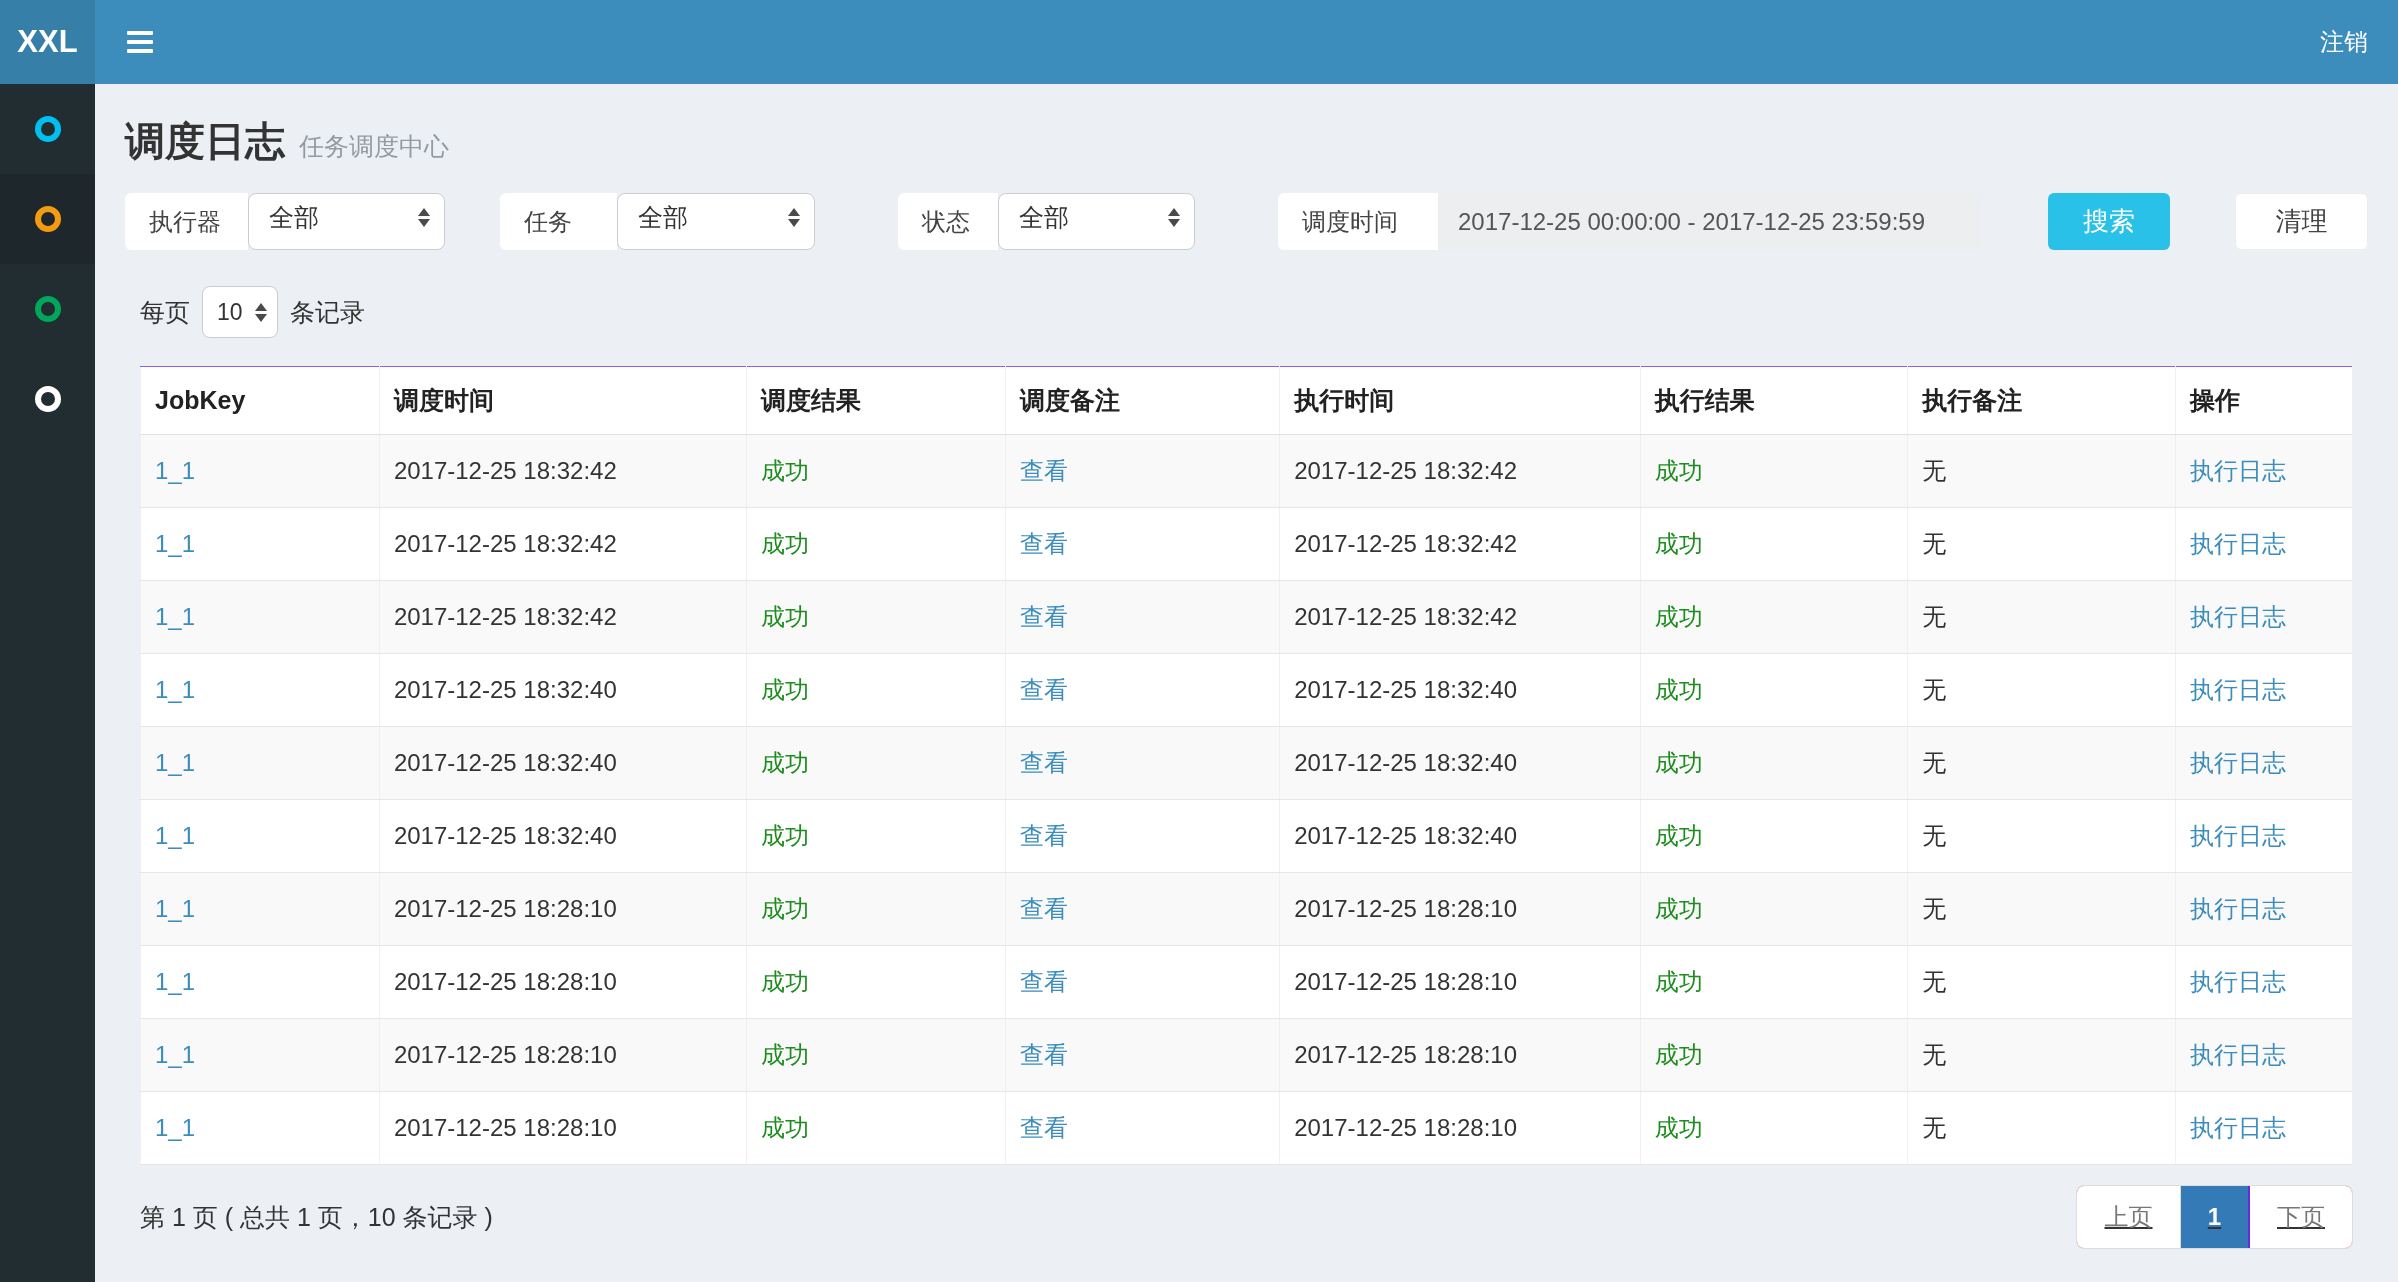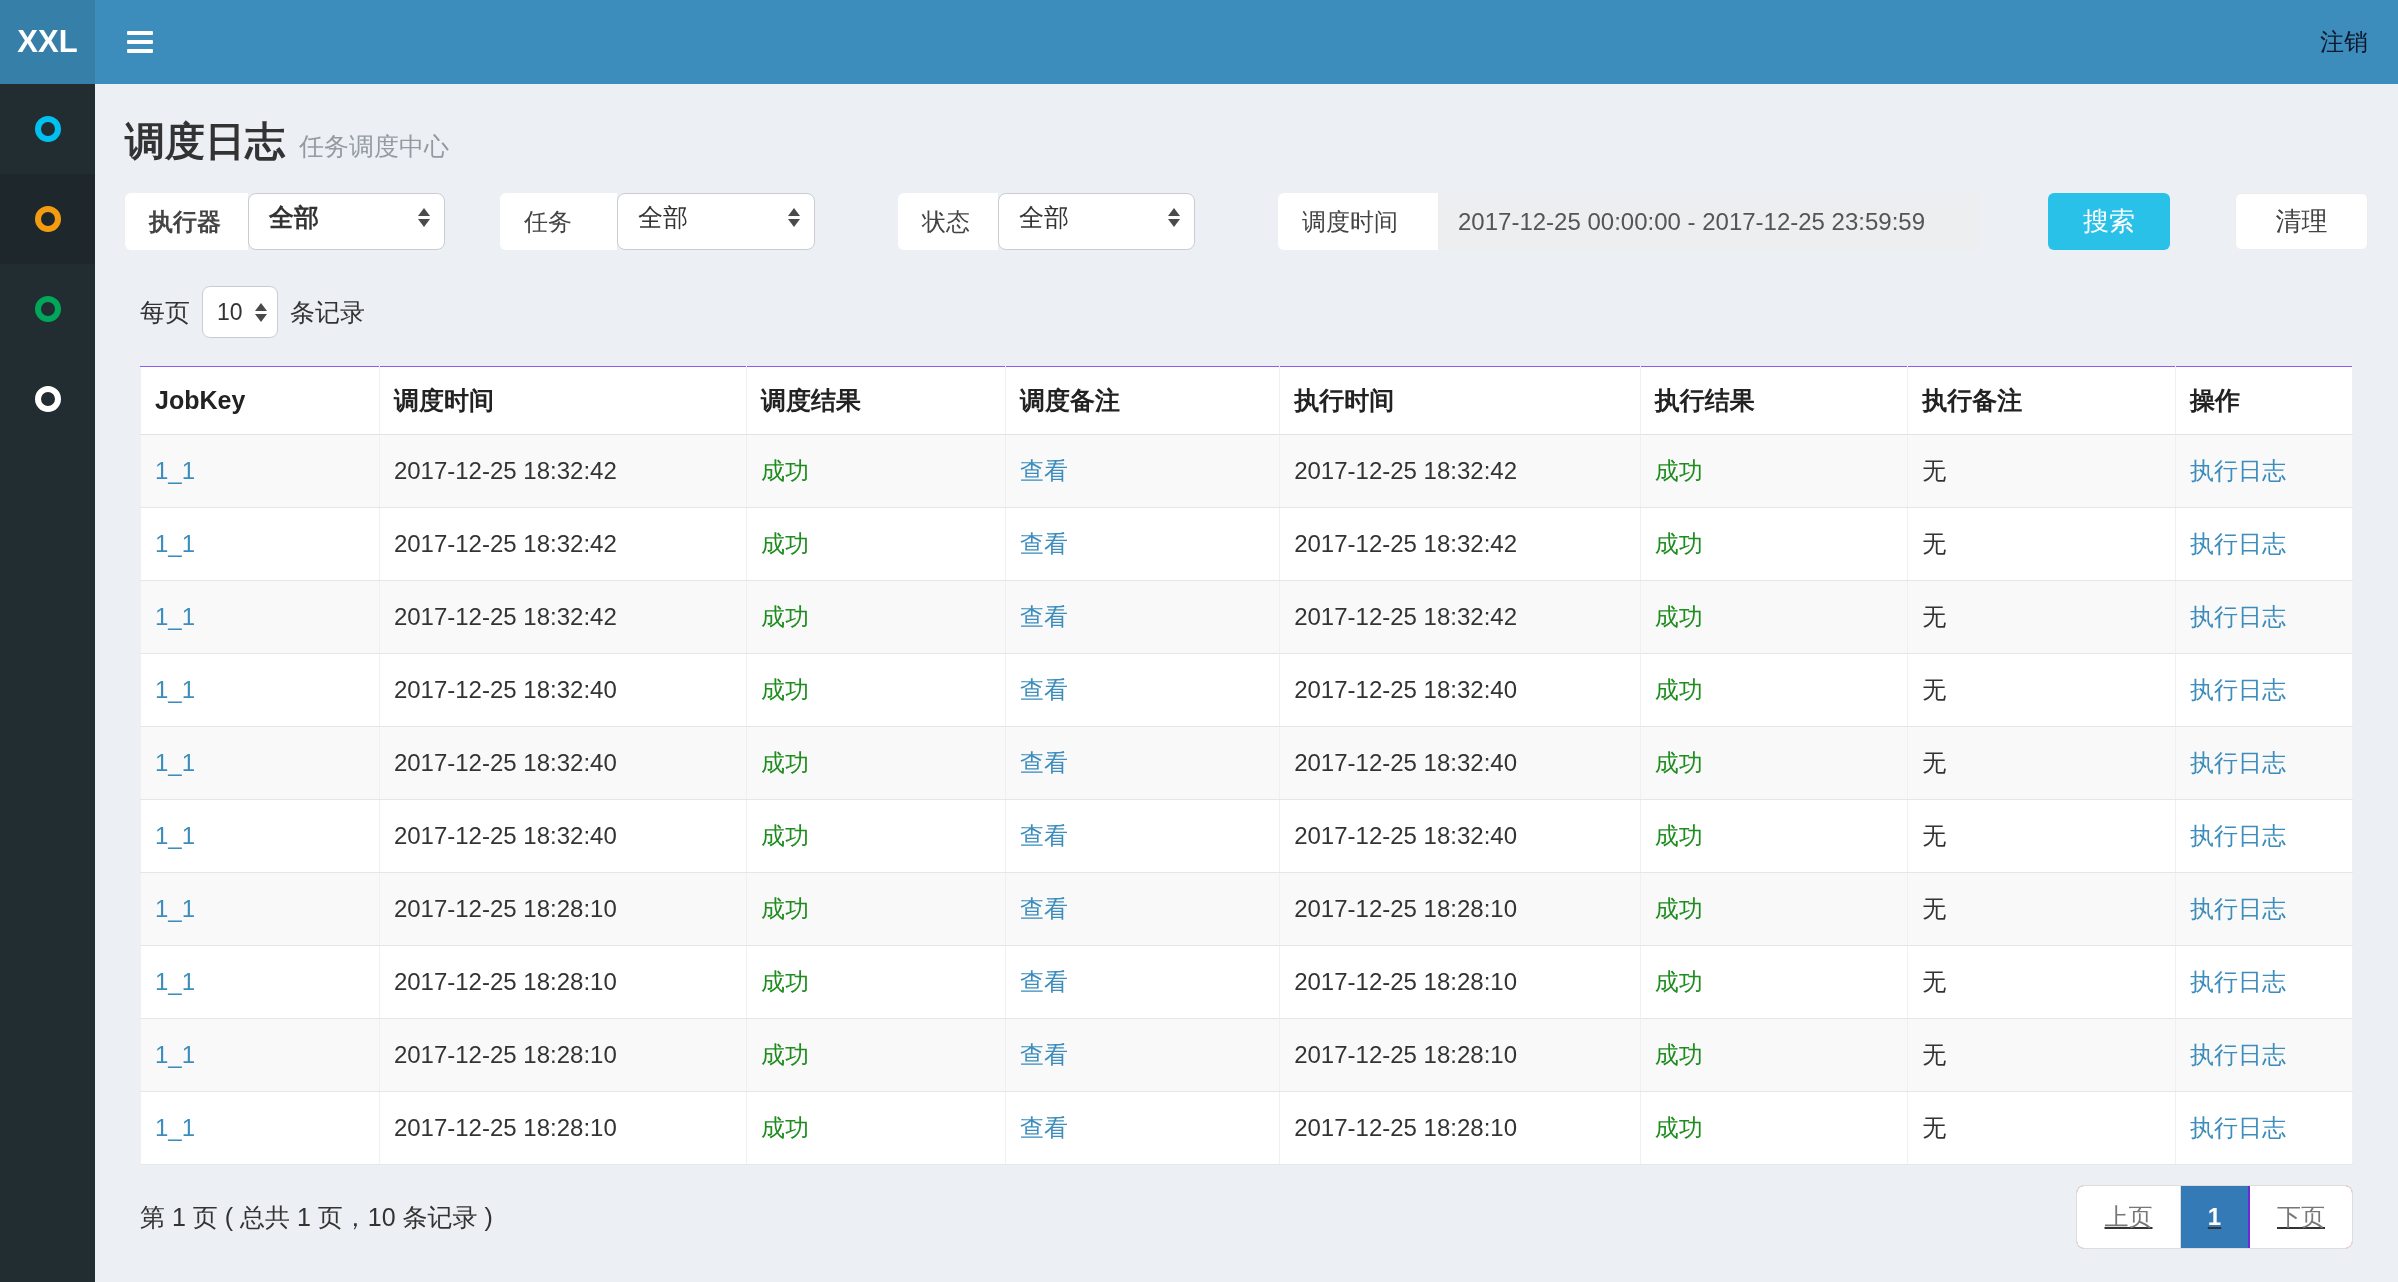--- a/index.html
+++ b/index.html
@@ -11,21 +11,21 @@
   html,body{width:2398px;height:1282px;overflow:hidden;}
   body{font-family:"Liberation Sans","DejaVu Sans",sans-serif;background:var(--content-bg);color:#333;}
 
   
   .navbar{position:absolute;left:0;top:0;width:2398px;height:84px;background:var(--navbar);display:flex;align-items:stretch;}
   .brand{width:95px;height:84px;background:var(--brand-bg);color:#fff;font-weight:bold;font-size:31px;display:flex;align-items:center;justify-content:center;}
   .toggle{width:66px;display:flex;align-items:center;justify-content:center;cursor:pointer;margin-left:12px;}
   .hamburger{display:flex;flex-direction:column;gap:5px;}
   .hamburger span{display:block;width:26px;height:4px;background:#fff;border-radius:1px;}
   .nav-spacer{flex:1;}
-  .logout{display:flex;align-items:center;color:#0f172a;font-size:24px;padding:0 30px;cursor:pointer;}
+  .logout{display:flex;align-items:center;color:#ffffff;font-size:24px;padding:0 30px;cursor:pointer;}
 
   
   .sidebar{position:absolute;left:0;top:84px;width:95px;height:1198px;background:var(--sidebar-bg);}
   .side-item{height:90px;display:flex;align-items:center;justify-content:center;cursor:pointer;}
   .side-item.active{background:var(--sidebar-active-bg);}
   .ring{display:block;width:26px;height:26px;border:6px solid #fff;border-radius:50%;}
 
   
   .content{position:absolute;left:95px;top:84px;width:2303px;height:1198px;padding:0 30px;}
   .page-header{margin:30px 0 24px 0;}
@@ -102,21 +102,21 @@
     </div>
   </div>
 
 <div class="content">
 
   <div class="page-header">
     <h1 class="page-title">调度日志</h1><span class="page-subtitle">任务调度中心</span>
   </div>
 
   <div class="filters">
-    <div class="igroup" style="width:320px;margin-right:55px;font-weight:bold;">
+    <div class="igroup" style="width:320px;margin-right:55px;">
       <div class="addon" style="width:123px;">执行器</div>
       <div class="selectbox" style="flex:1;">
         <span>全部</span>
         <span class="stepper">
             <span class="up"></span>
             <span class="down"></span>
           </span>
       </div>
     </div>
 

